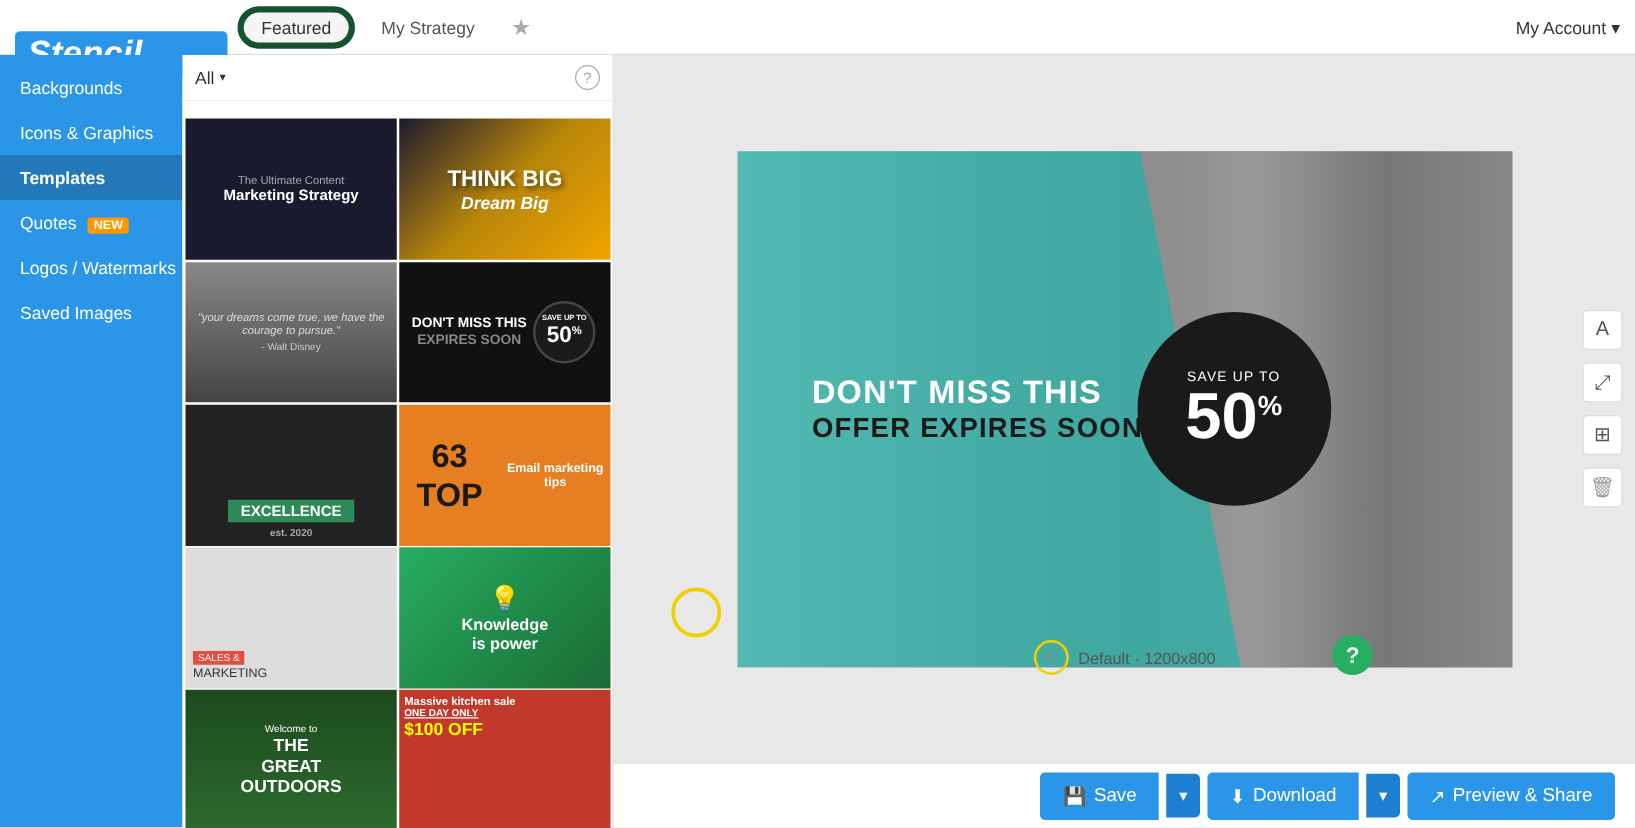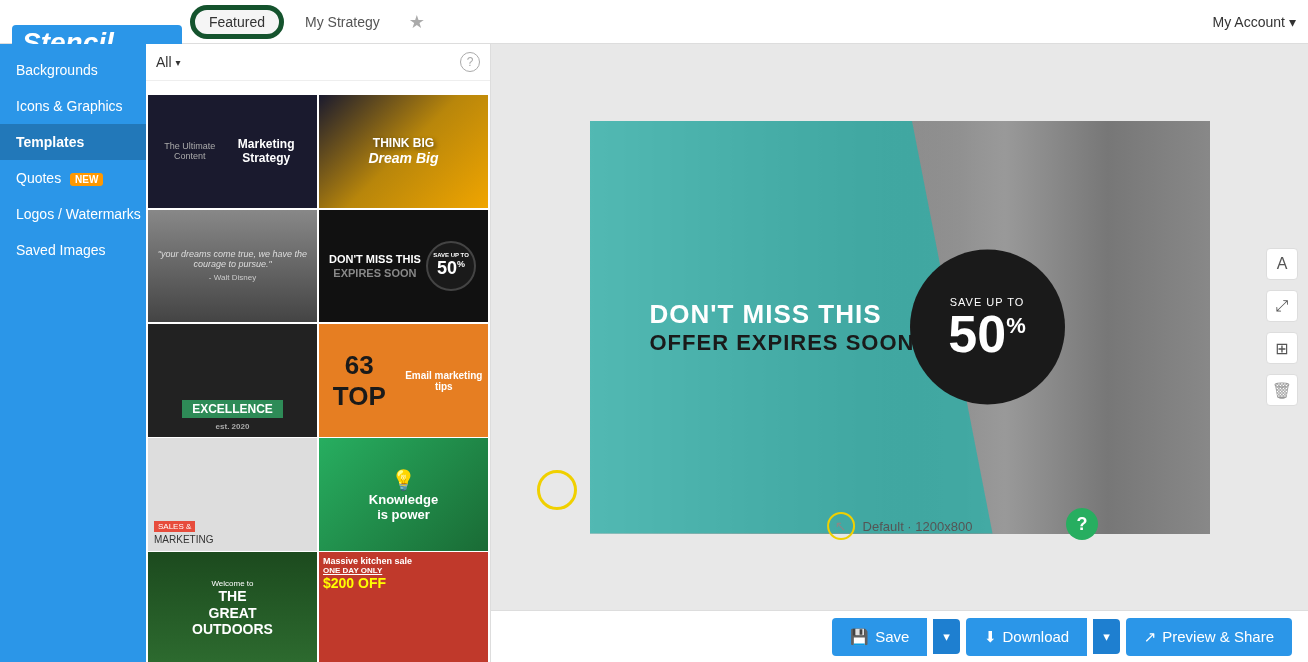--- a/index.html
+++ b/index.html
@@ -151,21 +151,21 @@
     }
     .template-thumb {
       width: 100%;
       aspect-ratio: 3/2;
       overflow: hidden;
       cursor: pointer;
       position: relative;
     }
 
     
-    .thumb-1 { background: #1a1a2e; display: flex; flex-direction: row; align-items: center; justify-content: center; color: #fff; font-size: 11px; text-align: center; padding: 8px; }
+    .thumb-1 { background: #1a1a2e; display: flex; flex-direction: column; align-items: center; justify-content: center; color: #fff; font-size: 11px; text-align: center; padding: 8px; }
     .thumb-1 .title { font-size: 13px; font-weight: bold; }
     .thumb-2 { background: #222; display: flex; align-items: center; justify-content: center; color: #fff; font-size: 14px; font-weight: bold; text-align: center; }
     .thumb-2-inner { text-align: center; }
     .thumb-3 { background: #555; display: flex; flex-direction: column; align-items: center; justify-content: center; color: #fff; font-size: 10px; text-align: center; padding: 6px; }
     .thumb-4 { background: #e67e22; display: flex; flex-direction: column; align-items: center; justify-content: center; color: #fff; font-size: 12px; font-weight: bold; text-align: center; position: relative; }
     .thumb-4 .badge { width: 40px; height: 40px; border-radius: 50%; background: #1a1a1a; display: flex; align-items: center; justify-content: center; font-size: 18px; font-weight: bold; margin-bottom: 4px; }
 
     
     .canvas-area {
       flex: 1;
@@ -427,21 +427,21 @@
 
     <div class="template-grid">
 
       <div class="template-thumb thumb-1">
         <div style="font-size:9px;color:#aaa;">The Ultimate Content</div>
         <div class="title" style="font-size:12px;font-weight:bold;color:#fff;">Marketing Strategy</div>
       </div>
 
       <div class="template-thumb thumb-2" style="background:linear-gradient(135deg,#1a1a2e,#b8860b,#f0a500);">
         <div class="thumb-2-inner">
-          <div style="font-size:12px;font-weight:900;color:#fff;text-shadow:2px 2px 4px rgba(0,0,0,0.5);">THINK BIG</div>
+          <div style="font-size:18px;font-weight:900;color:#fff;text-shadow:2px 2px 4px rgba(0,0,0,0.5);text-align:right;">THINK BIG</div>
           <div style="font-size:14px;font-style:italic;color:#fff;">Dream Big</div>
         </div>
       </div>
 
       <div class="template-thumb thumb-3" style="background:linear-gradient(to bottom,#888,#444);padding:8px;font-size:9px;">
         <div style="color:#ddd;font-style:italic;font-size:9px;">"your dreams come true, we have the courage to pursue."</div>
         <div style="color:#ccc;margin-top:4px;font-size:8px;">- Walt Disney</div>
       </div>
 
       <div class="template-thumb thumb-4" style="background:#111;position:relative;">
@@ -474,21 +474,21 @@
       </div>
 
       <div class="template-thumb" style="background:linear-gradient(to bottom,#1c4a1e,#2d6b2f);display:flex;flex-direction:column;align-items:center;justify-content:center;color:#fff;font-size:10px;font-weight:bold;text-align:center;">
         <div style="font-size:8px;font-weight:normal;">Welcome to</div>
         <div style="font-size:14px;font-weight:900;line-height:1.2;">THE<br>GREAT<br>OUTDOORS</div>
       </div>
 
       <div class="template-thumb" style="background:#c0392b;display:flex;flex-direction:column;align-items:flex-start;justify-content:flex-start;padding:4px;color:#fff;font-size:8px;font-weight:bold;">
         <div style="font-size:9px;font-weight:bold;">Massive kitchen sale</div>
         <div style="font-size:8px;text-decoration:underline;">ONE DAY ONLY</div>
-        <div style="font-size:14px;font-weight:900;color:#ff0;">$200 OFF</div>
+        <div style="font-size:14px;font-weight:900;color:#ff0;">$100 OFF</div>
       </div>
 
     </div>
   </div>
 
   <div class="canvas-area">
     <div class="canvas-container">
 
       <div class="canvas-preview">
 

